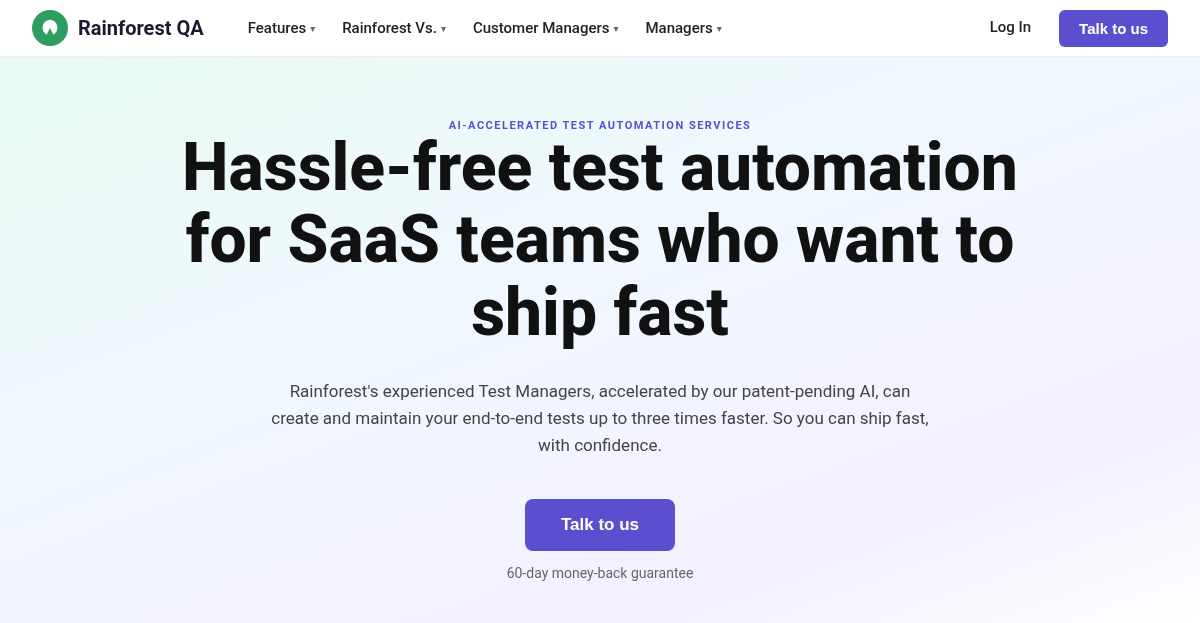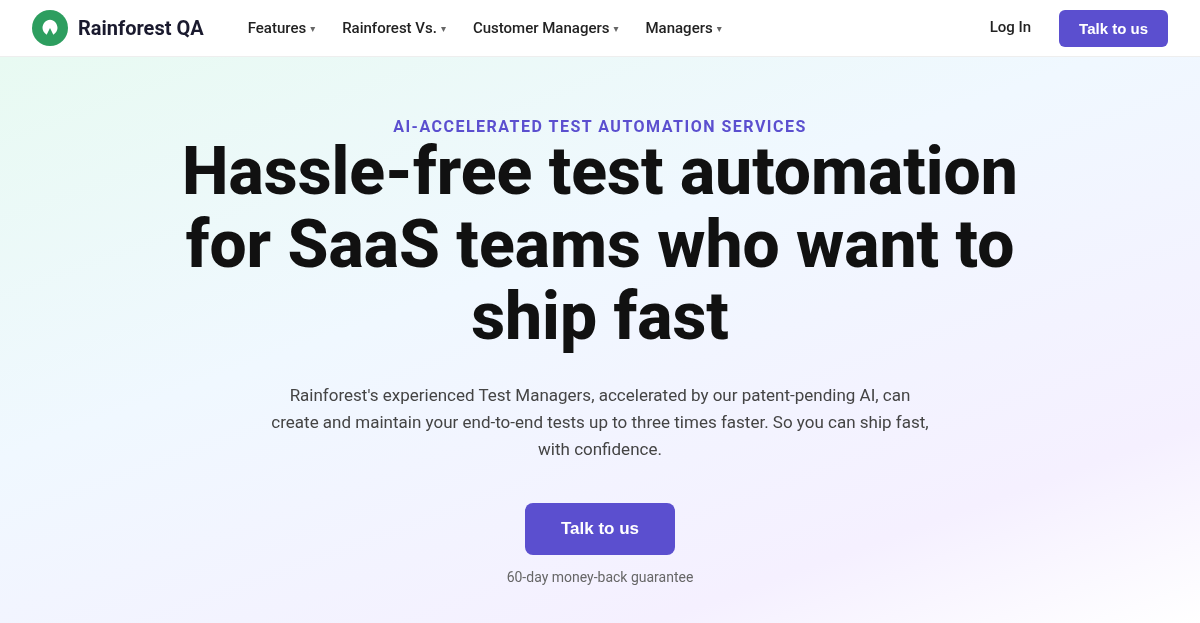--- a/index.html
+++ b/index.html
@@ -112,21 +112,21 @@
       min-height: 566px;
       display: flex;
       flex-direction: column;
       align-items: center;
       justify-content: center;
       padding: 60px 40px 40px;
       text-align: center;
     }
 
     .hero-tag {
-      font-size: 16px;
+      font-size: 11px;
       font-weight: 700;
       letter-spacing: 1.5px;
       text-transform: uppercase;
       color: #5b4fcf;
     }
 
     .hero-title {
       font-size: 66px;
       font-weight: 800;
       color: #111;

